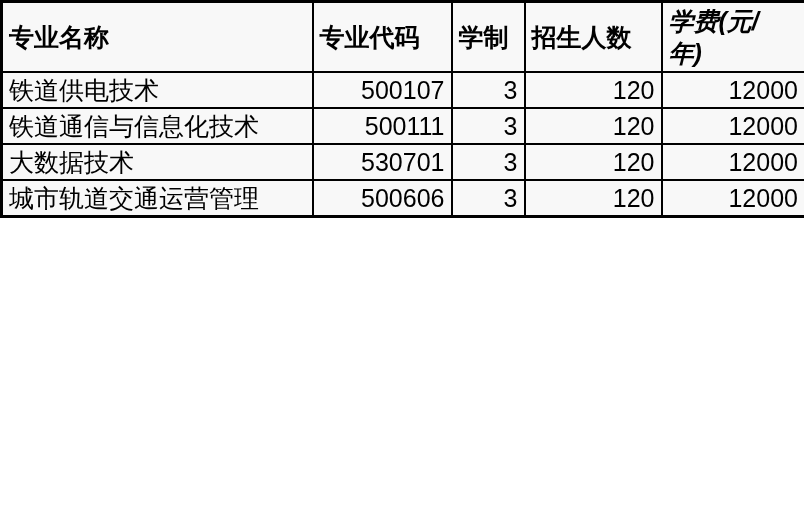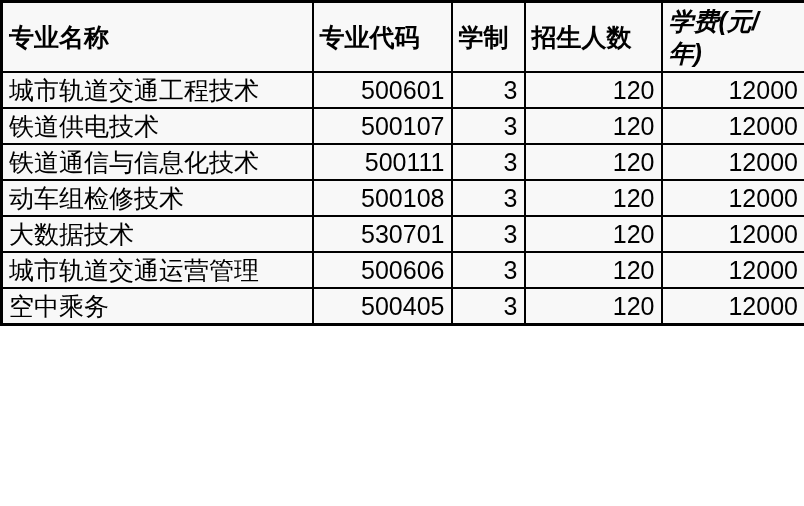--- a/index.html
+++ b/index.html
@@ -109,78 +109,57 @@
       <tr>
         <th>专业名称</th>
         <th>专业代码</th>
         <th>学制</th>
         <th>招生人数</th>
         <th class="wrap">学费(元/
 年)</th>
       </tr>
     </thead>
     <tbody>
-    <tr>
-      <td class="c-name">城市轨道交通工程技术</td>
-      <td class="c-num">500601</td>
-      <td class="c-num">3</td>
-      <td class="c-num">120</td>
-      <td class="c-num">12000</td>
-    </tr>
 
     <tr>
       <td class="c-name">铁道供电技术</td>
       <td class="c-num">500107</td>
       <td class="c-num">3</td>
       <td class="c-num">120</td>
       <td class="c-num">12000</td>
     </tr>
 
     <tr>
       <td class="c-name">铁道通信与信息化技术</td>
       <td class="c-num">500111</td>
       <td class="c-num">3</td>
       <td class="c-num">120</td>
       <td class="c-num">12000</td>
     </tr>
 
 
-    <tr>
-      <td class="c-name">动车组检修技术</td>
-      <td class="c-num">500108</td>
-      <td class="c-num">3</td>
-      <td class="c-num">120</td>
-      <td class="c-num">12000</td>
-    </tr>
 
 
 
     <tr>
       <td class="c-name">大数据技术</td>
       <td class="c-num">530701</td>
       <td class="c-num">3</td>
       <td class="c-num">120</td>
       <td class="c-num">12000</td>
     </tr>
 
     <tr>
       <td class="c-name">城市轨道交通运营管理</td>
       <td class="c-num">500606</td>
       <td class="c-num">3</td>
       <td class="c-num">120</td>
       <td class="c-num">12000</td>
     </tr>
 
-    <tr>
-      <td class="c-name">空中乘务</td>
-      <td class="c-num">500405</td>
-      <td class="c-num">3</td>
-      <td class="c-num">120</td>
-      <td class="c-num">12000</td>
-    </tr>
   </tbody>
   </table>
 
   <div class="footer-grid">
     <div class="fline h h1"></div>
     <div class="fline h h2"></div>
     <div class="fline v v1"></div>
     <div class="fline v v2"></div>
     <div class="fline v v3"></div>
   </div>

